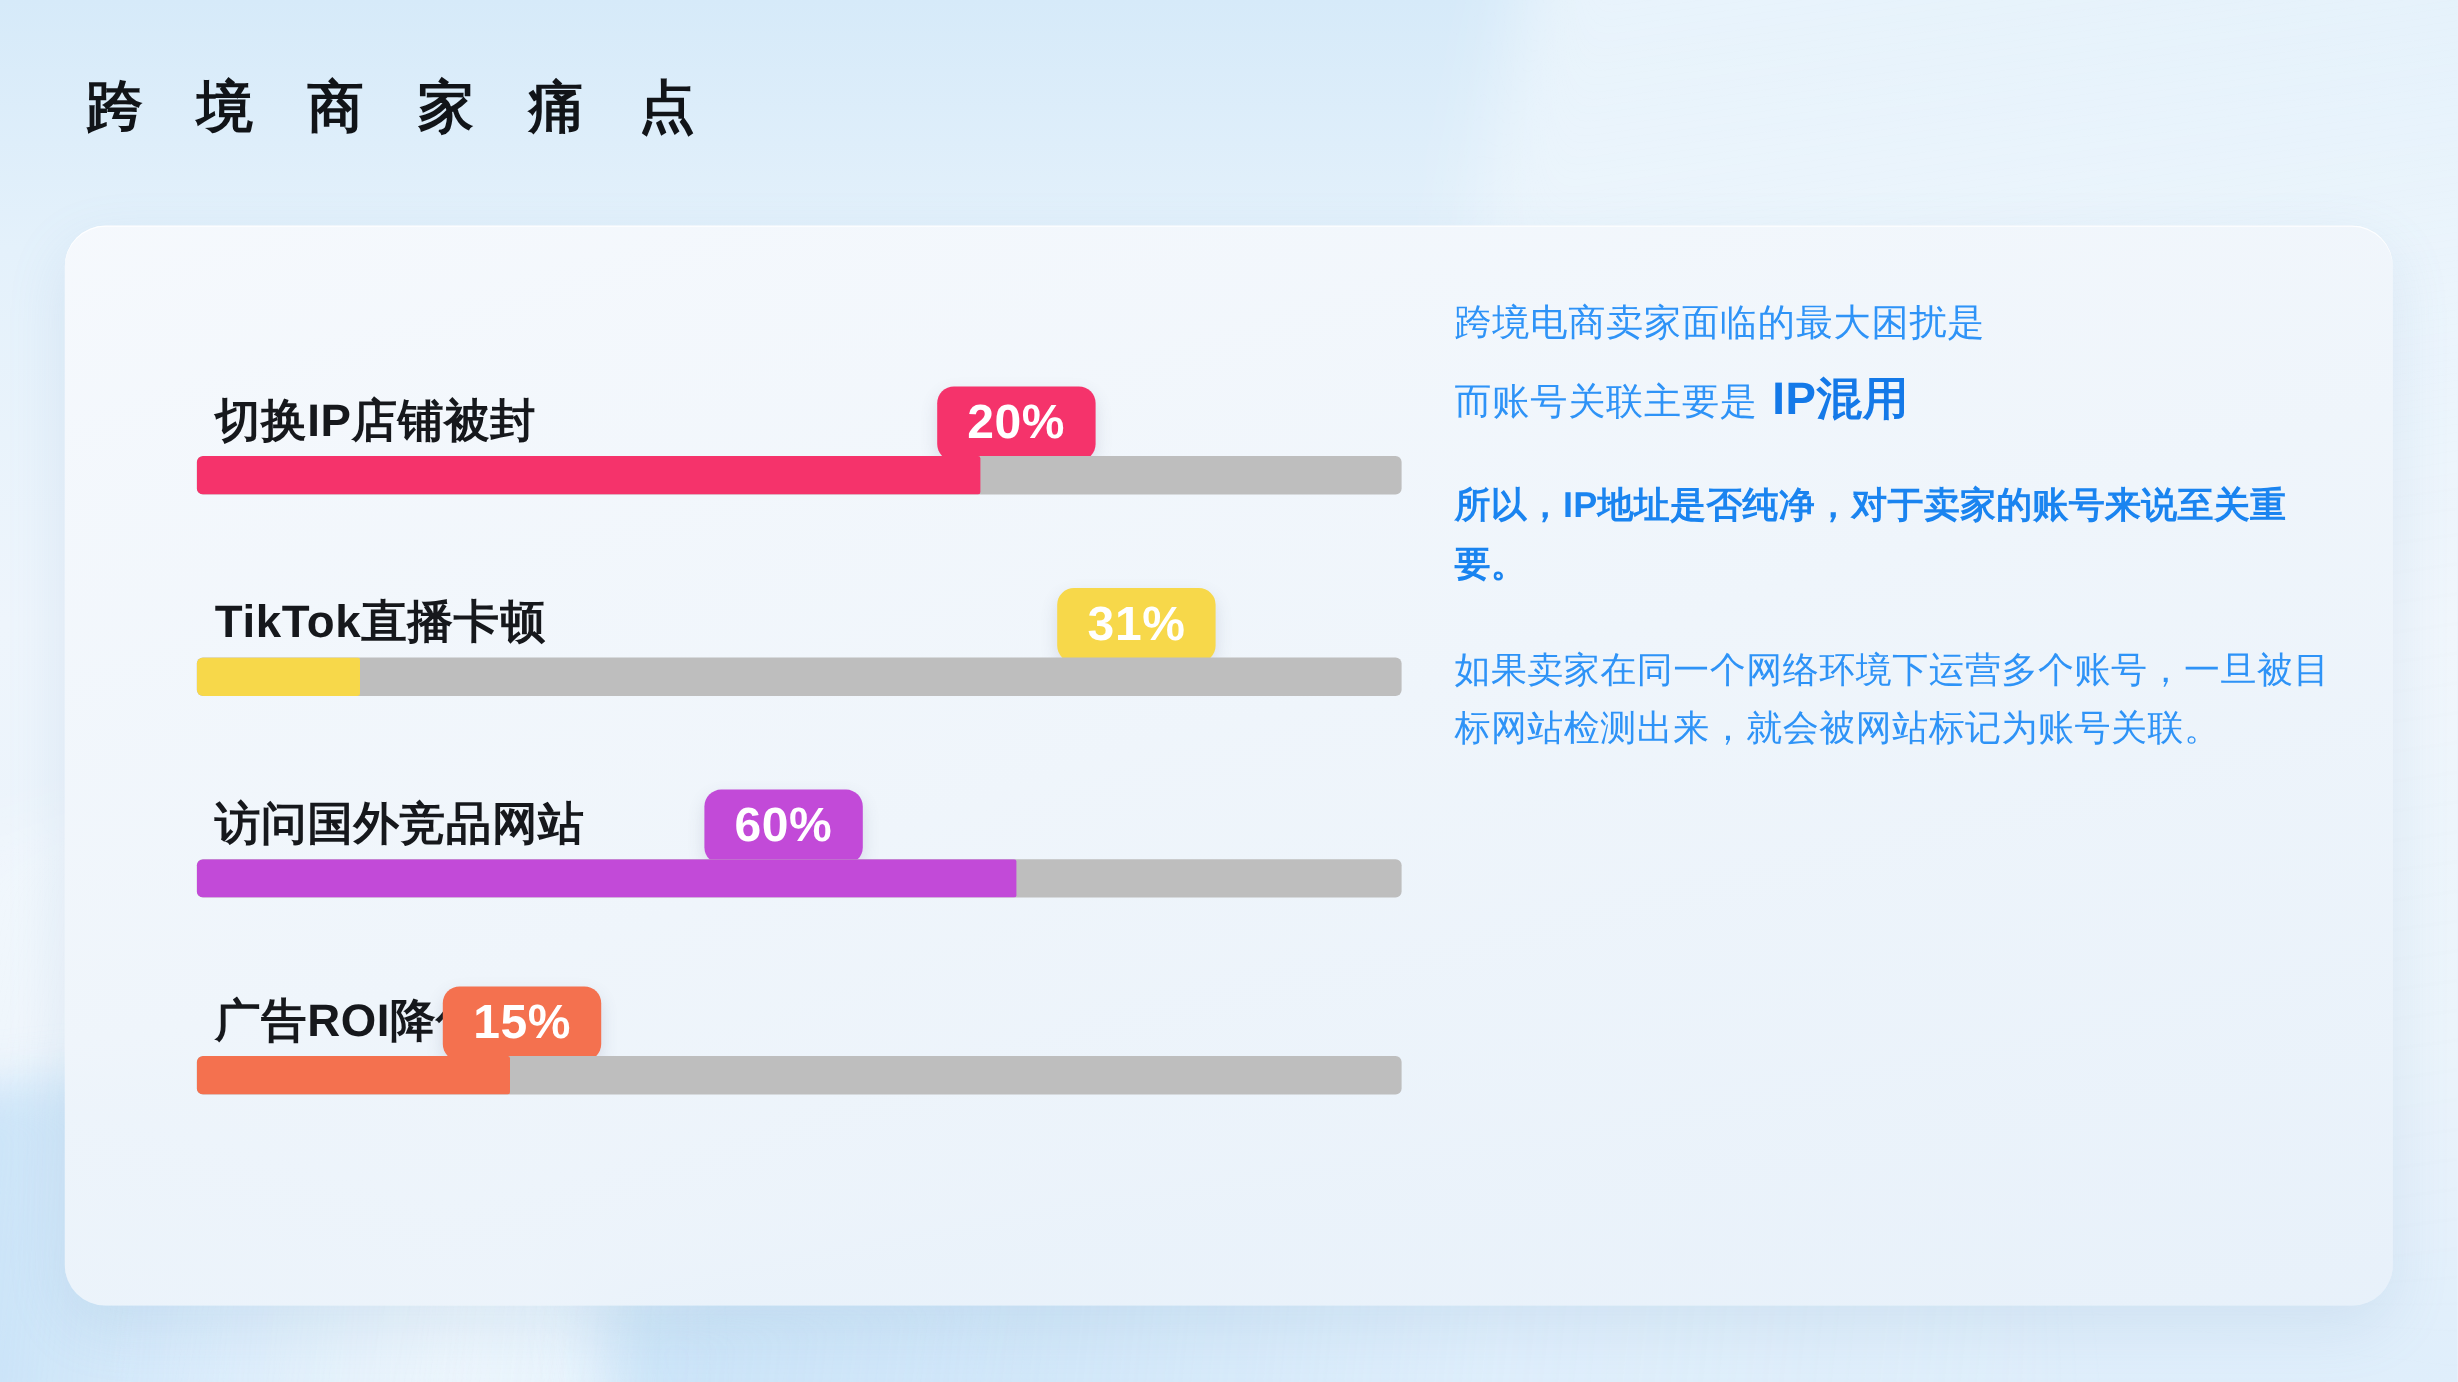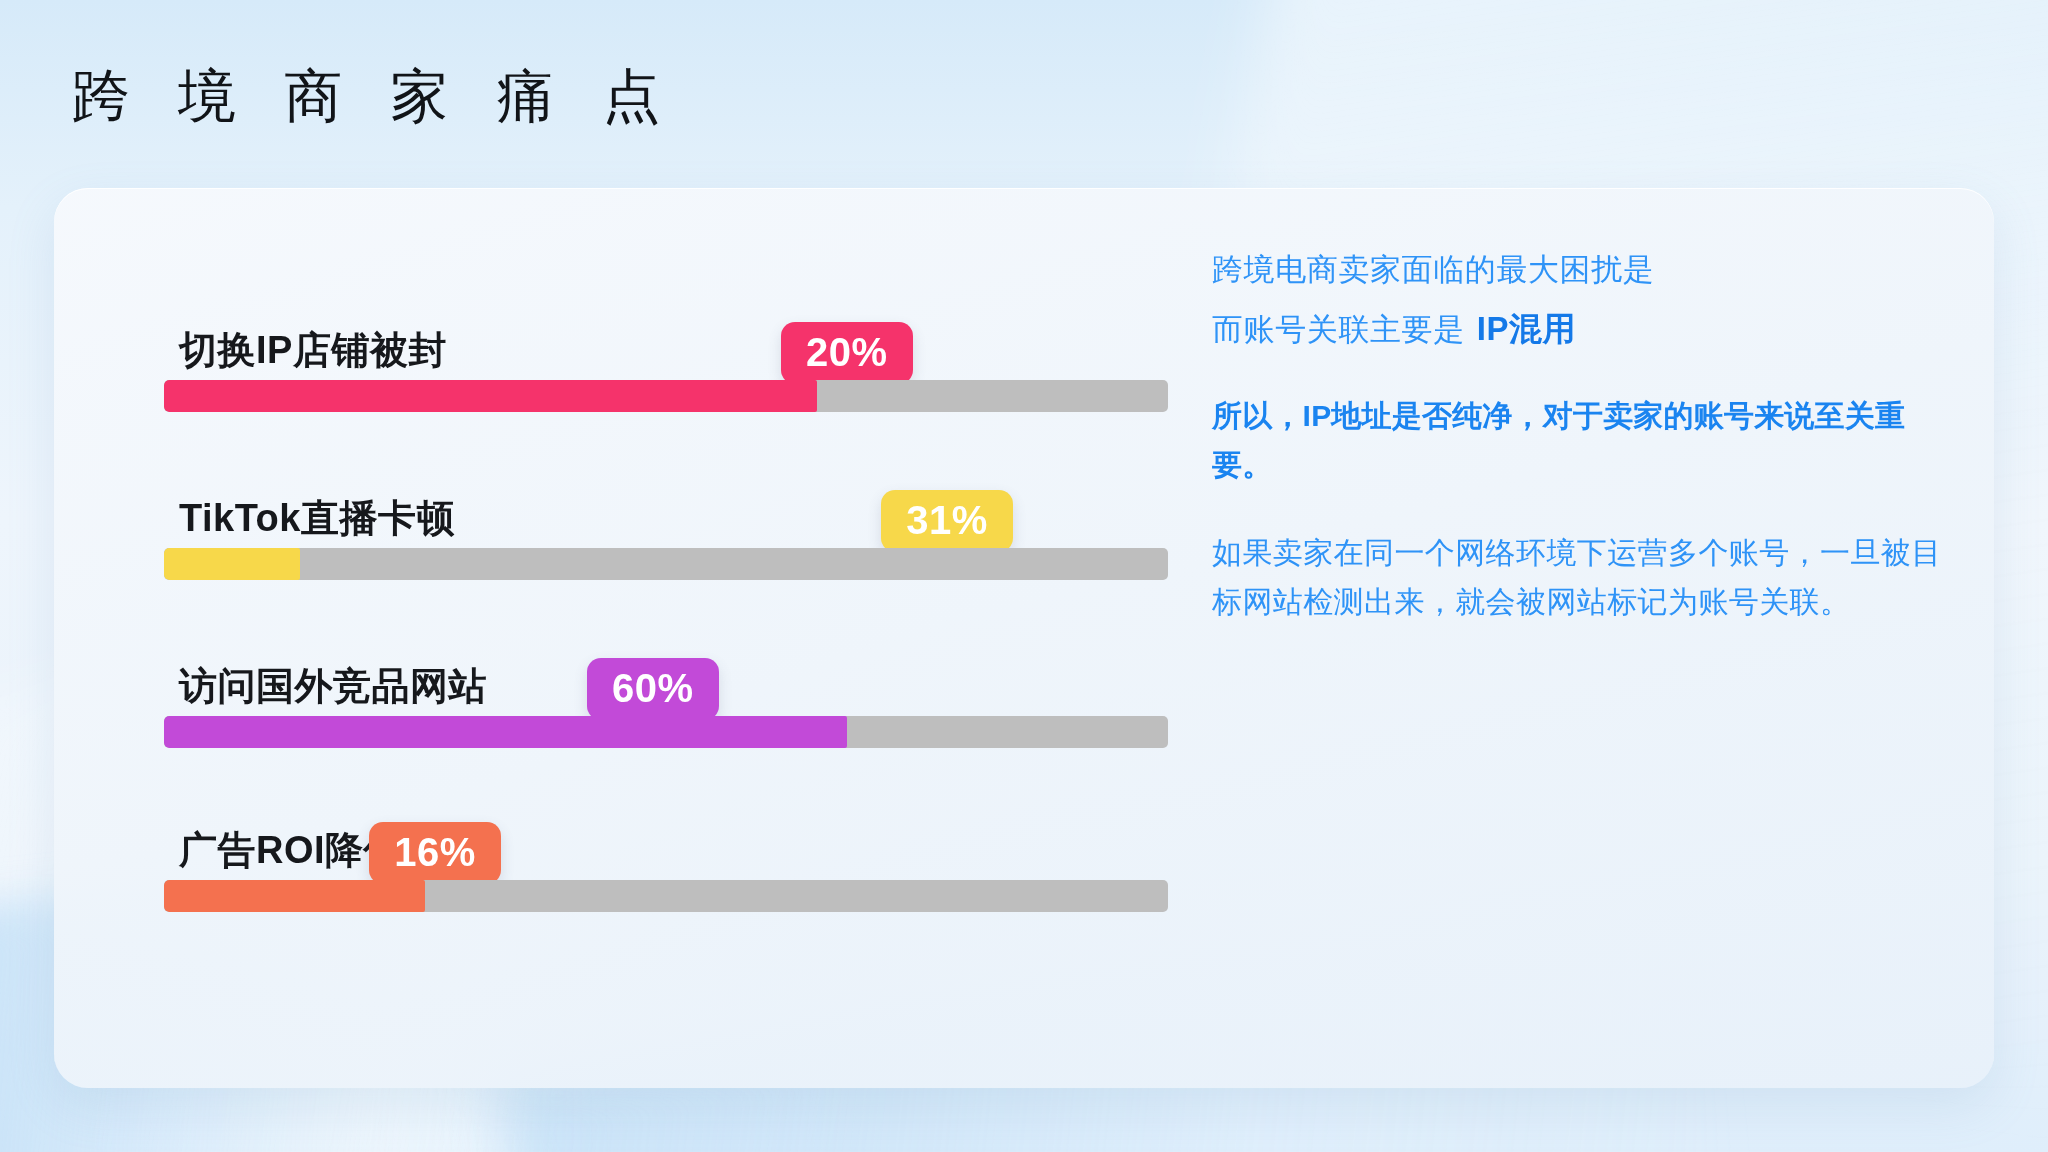--- a/index.html
+++ b/index.html
@@ -63,22 +63,22 @@
     background: linear-gradient(100deg, rgba(166,209,244,0.6) 0%, rgba(209,233,250,0.1) 70%, rgba(255,255,255,0) 100%);
     transform: rotate(-6deg);
     filter: blur(20px);
   }
 
   
   #page-title {
     position: absolute;
     left: 72px;
     top: 58px;
-    font-size: 58px;
-    font-weight: 400;
+    font-size: 47px;
+    font-weight: 700;
     letter-spacing: 16px;
     color: #111418;
     font-family: "Liberation Sans", "DejaVu Sans", sans-serif;
     white-space: nowrap;
   }
 
   
   #card {
     position: absolute;
     left: 54px;
@@ -185,21 +185,21 @@
     font-family: "DejaVu Sans", "Liberation Sans", sans-serif;
   }
   .t-mix {
     margin-top: 14px;
     font-size: 31px;
     color: #2e93f7;
     letter-spacing: 0.6px;
   }
   .t-mix .strong {
     color: #1479e8;
-    font-size: 33px;
+    font-size: 38px;
     font-weight: 900;
     letter-spacing: 0.5px;
     margin-left: 12px;
   }
   .t-para {
     margin-top: 40px;
     font-size: 30px;
     line-height: 1.62;
     color: #2e93f7;
     letter-spacing: 0.4px;
@@ -252,21 +252,21 @@
           <div class="bar-badge" style="background: rgb(194, 74, 216); left: 525.88px; margin-left: 17px;">60%</div>
         </div>
         <div class="bar-track" style="background: rgb(190, 190, 190);">
           <div class="bar-fill" style="width: 68%; background: rgb(194, 74, 216);"></div>
         </div>
       </div>
 
       <div class="bar-row r3">
         <div class="bar-head">
           <div class="bar-label">广告ROI降低</div>
-          <div class="bar-badge" style="background: rgb(244, 113, 79); left: 325.08px;">16%</div>
+          <div class="bar-badge" style="background: rgb(244, 113, 79); left: 325.08px;">15%</div>
         </div>
         <div class="bar-track" style="background: rgb(190, 190, 190);">
           <div class="bar-fill" style="width: 26%; background: rgb(244, 113, 79);"></div>
         </div>
       </div>
 
     </div>
 
     <div id="text-panel">
       <div class="t-line t-lead">跨境电商卖家面临的最大困扰是</div>

